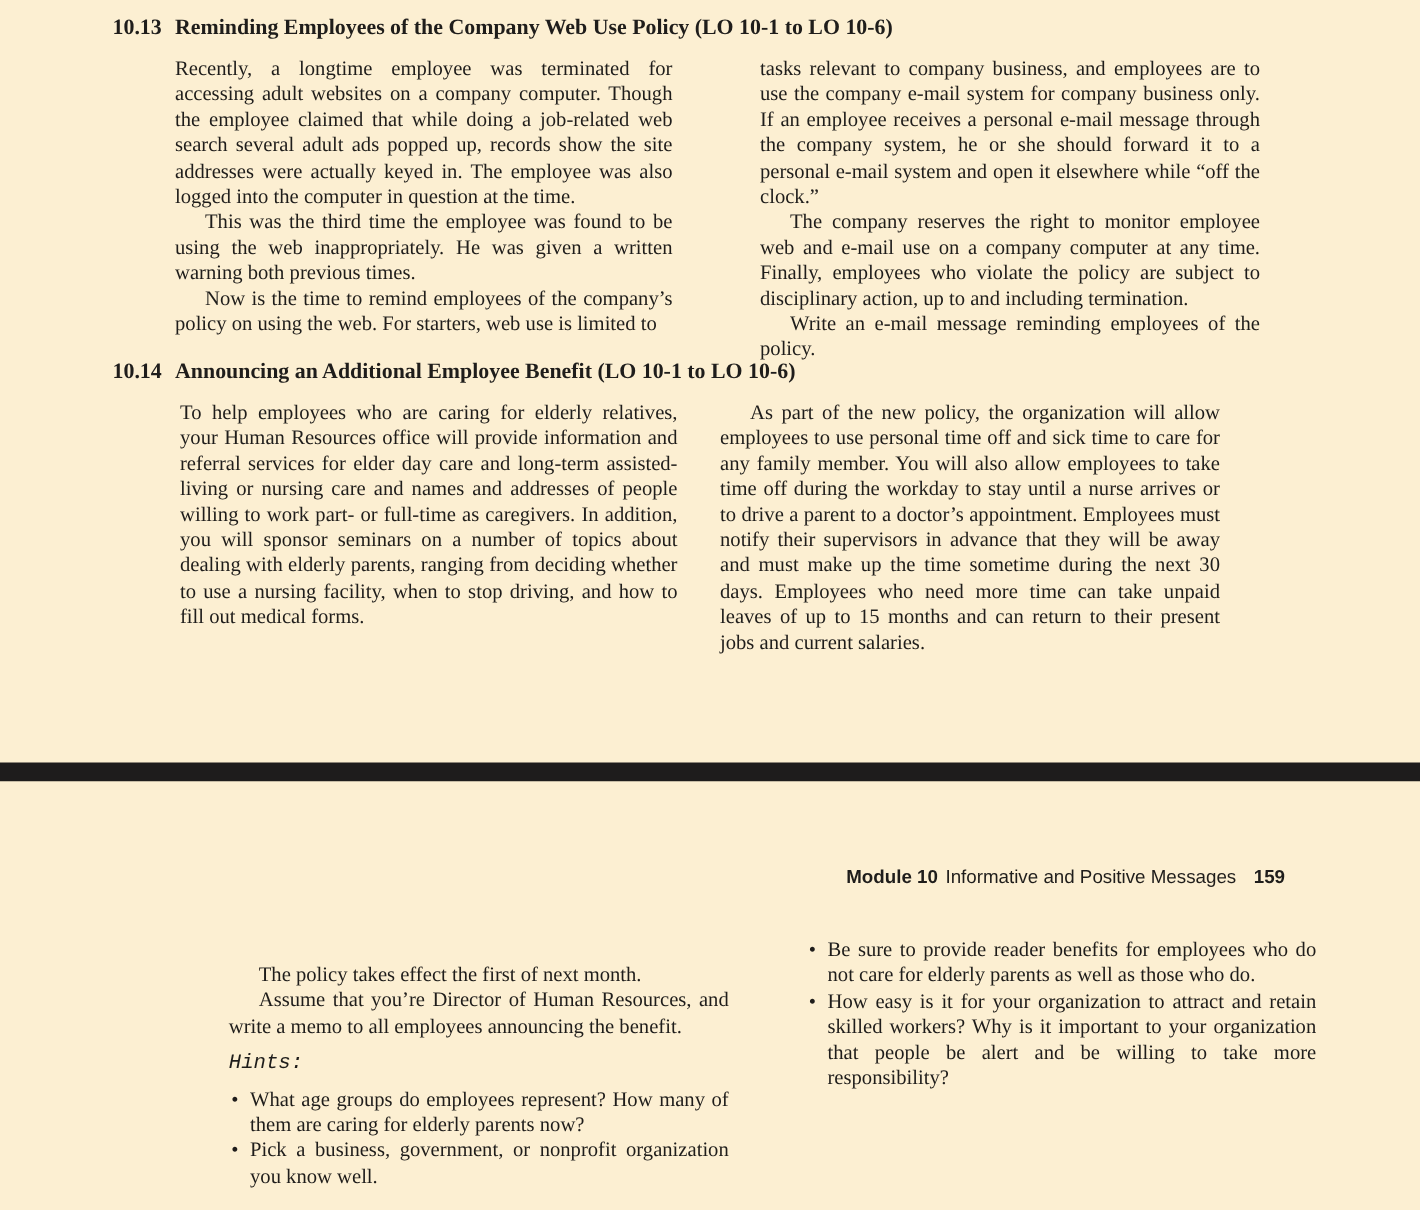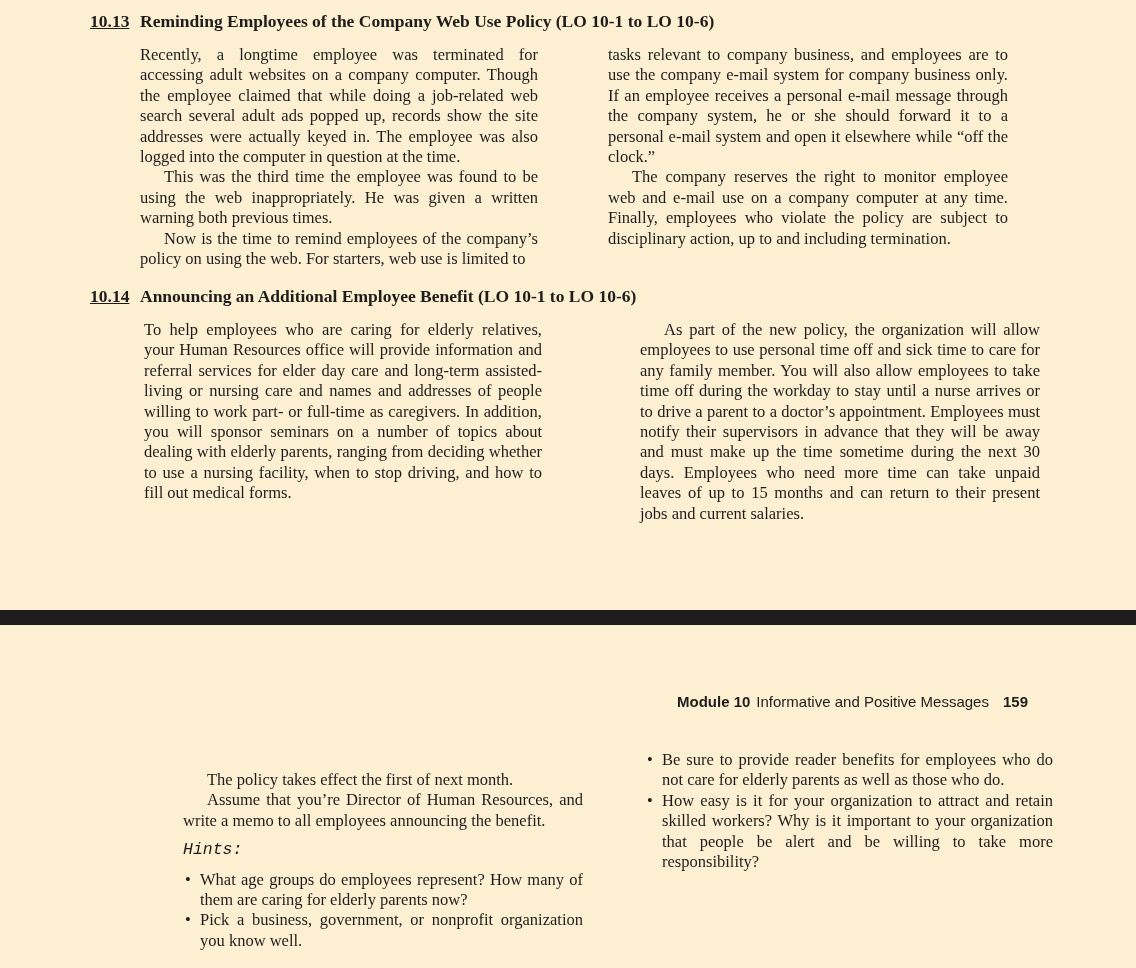--- a/index.html
+++ b/index.html
@@ -17,21 +17,21 @@
   .canvas{position:relative;width:1136px;height:968px;overflow:hidden;}
 
   
   .ex-head{
     position:absolute;
     font-weight:bold;
     font-size:17.5px;
     line-height:21px;
     white-space:nowrap;
   }
-  .ex-num{display:inline-block;width:50px;text-decoration:underline;}
+  .ex-num{display:inline-block;width:50px;}
 
   
   .col{
     position:absolute;
     font-size:16.5px;
     line-height:20.4px;
     text-align:justify;
   }
   .col p{margin:0;}
   .col p.ind{text-indent:24px;}
@@ -87,31 +87,32 @@
 
   <div class="col" style="left:140px;top:45px;width:398px;">
     <p>Recently, a longtime employee was terminated for accessing adult websites on a company computer. Though the employee claimed that while doing a job-related web search several adult ads popped up, records show the site addresses were actually keyed in. The employee was also logged into the computer in question at the time.</p>
     <p class="ind">This was the third time the employee was found to be using the web inappropriately. He was given a written warning both previous times.</p>
     <p class="ind">Now is the time to remind employees of the company’s policy on using the web. For starters, web use is limited to</p>
   </div>
 
   <div class="col" style="left:608px;top:45px;width:400px;">
     <p>tasks relevant to company business, and employees are to use the company e-mail system for company business only. If an employee receives a personal e-mail message through the company system, he or she should forward it to a personal e-mail system and open it elsewhere while “off the clock.”</p>
     <p class="ind">The company reserves the right to monitor employee web and e-mail use on a company computer at any time. Finally, employees who violate the policy are subject to disciplinary action, up to and including termination.</p>
+    <p class="ind">Write an e-mail message reminding employees of the policy.</p>
   </div>
 
   <div class="ex-head" style="left:90px;top:286px;">
     <span class="ex-num">10.14</span><span>Announcing an Additional Employee Benefit (LO 10-1 to LO 10-6)</span>
   </div>
 
   <div class="col" style="left:144px;top:320px;width:398px;">
     <p>To help employees who are caring for elderly relatives, your Human Resources office will provide information and referral services for elder day care and long-term assisted-living or nursing care and names and addresses of people willing to work part- or full-time as caregivers. In addition, you will sponsor seminars on a number of topics about dealing with elderly parents, ranging from deciding whether to use a nursing facility, when to stop driving, and how to fill out medical forms.</p>
   </div>
 
-  <div class="col" style="left:640px;top:320px;width:400px;">
+  <div class="col" style="left:576px;top:320px;width:400px;">
     <p class="ind">As part of the new policy, the organization will allow employees to use personal time off and sick time to care for any family member. You will also allow employees to take time off during the workday to stay until a nurse arrives or to drive a parent to a doctor’s appointment. Employees must notify their supervisors in advance that they will be away and must make up the time sometime during the next 30 days. Employees who need more time can take unpaid leaves of up to 15 months and can return to their present jobs and current salaries.</p>
   </div>
 
   <div class="divider"></div>
 
   <div class="running-head">
     <span class="b">Module 10</span><span class="title-sp">Informative and Positive Messages</span><span class="b pageno">159</span>
   </div>
 
   <div class="col" style="left:183px;top:750px;width:400px;margin-top:20px;">

